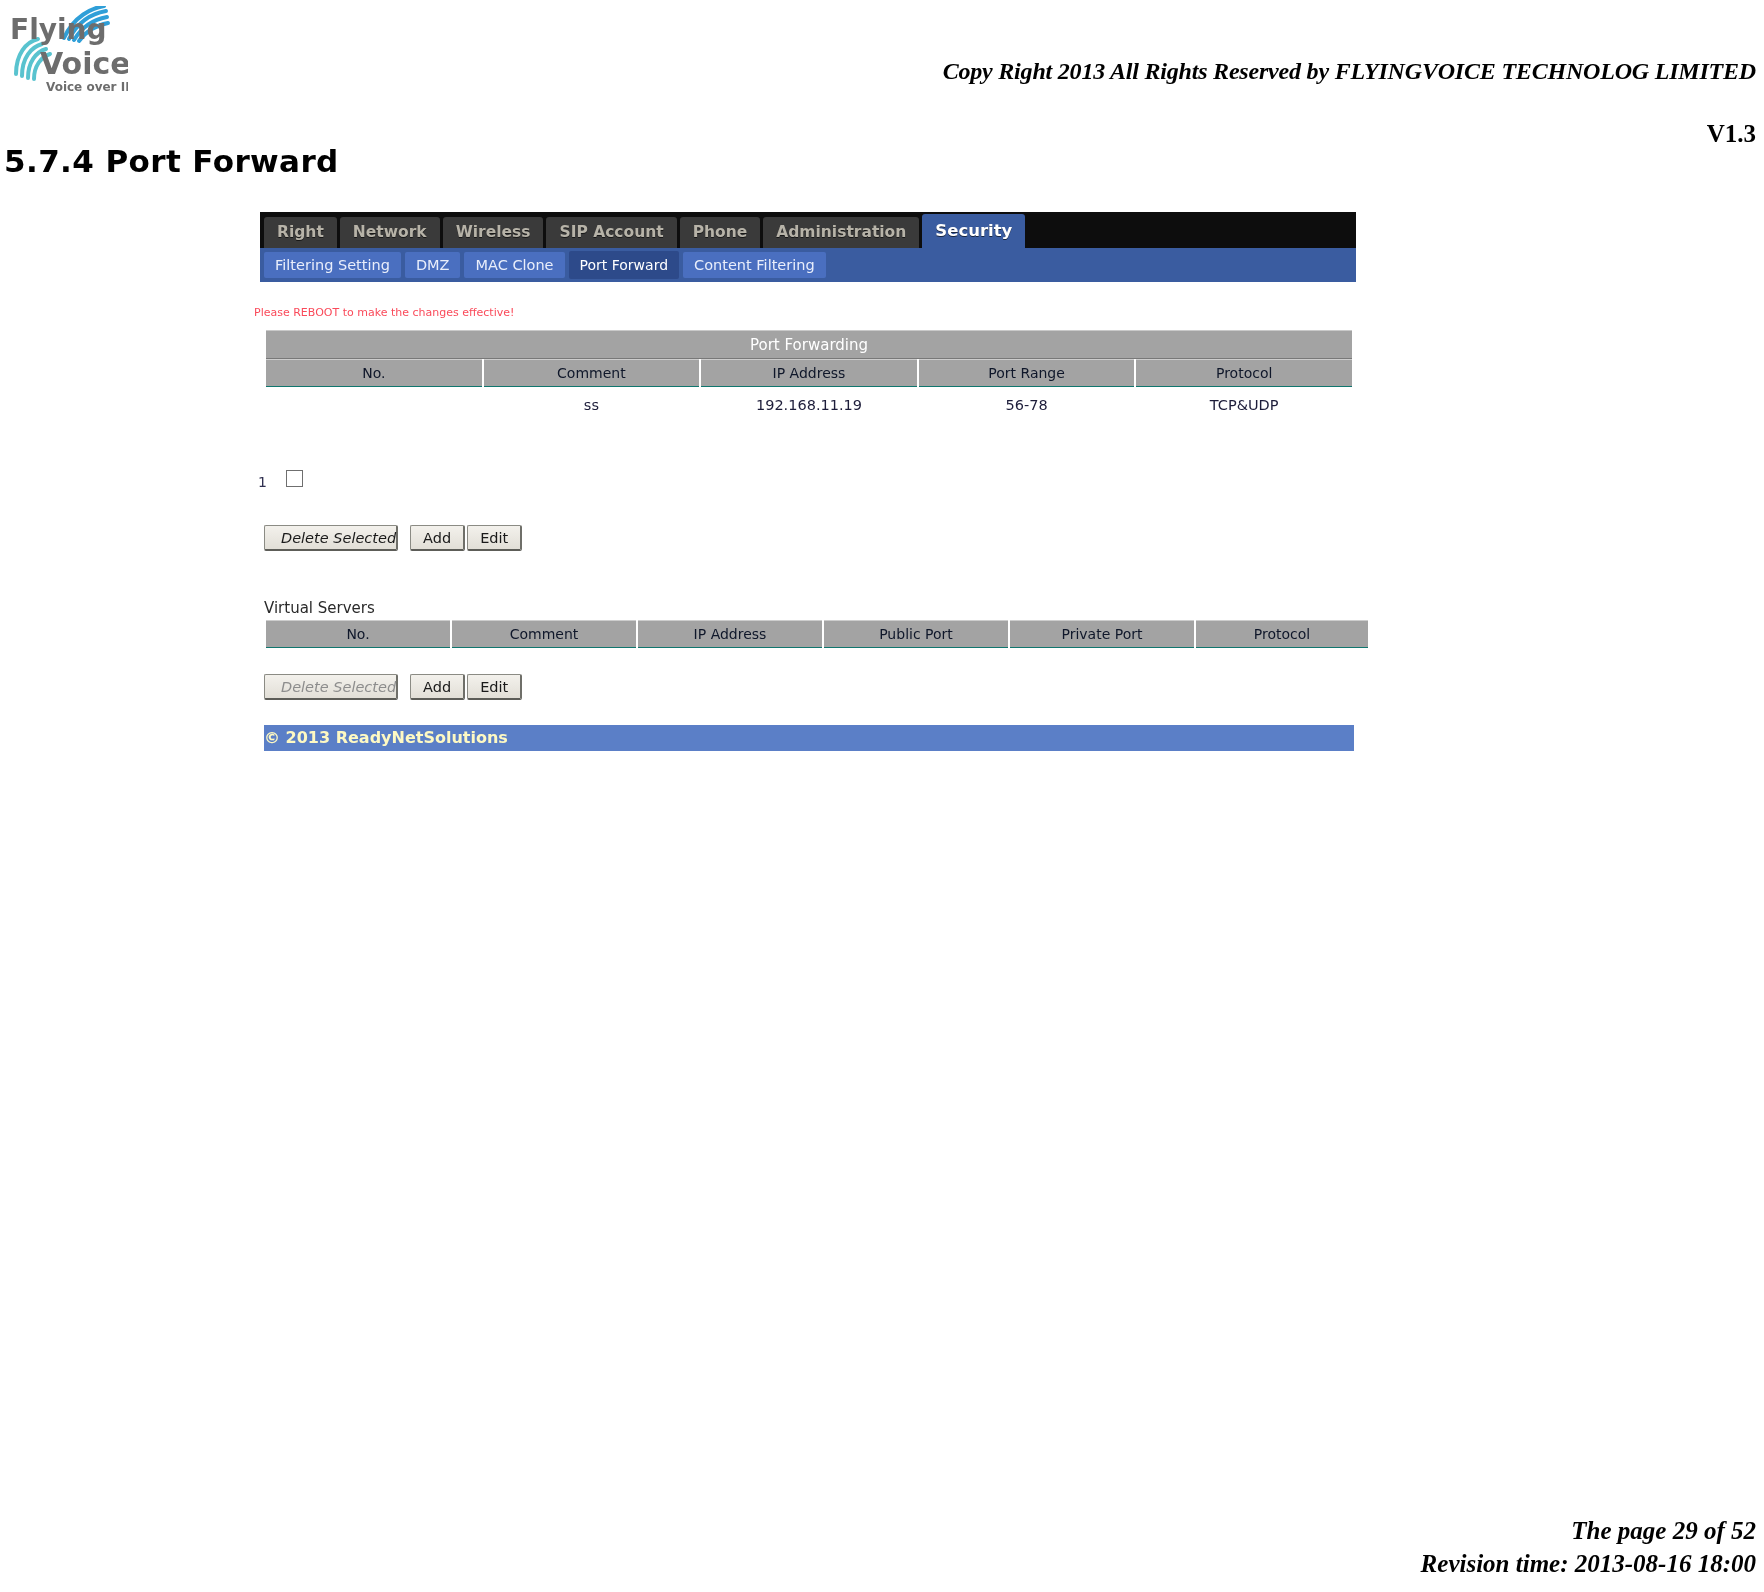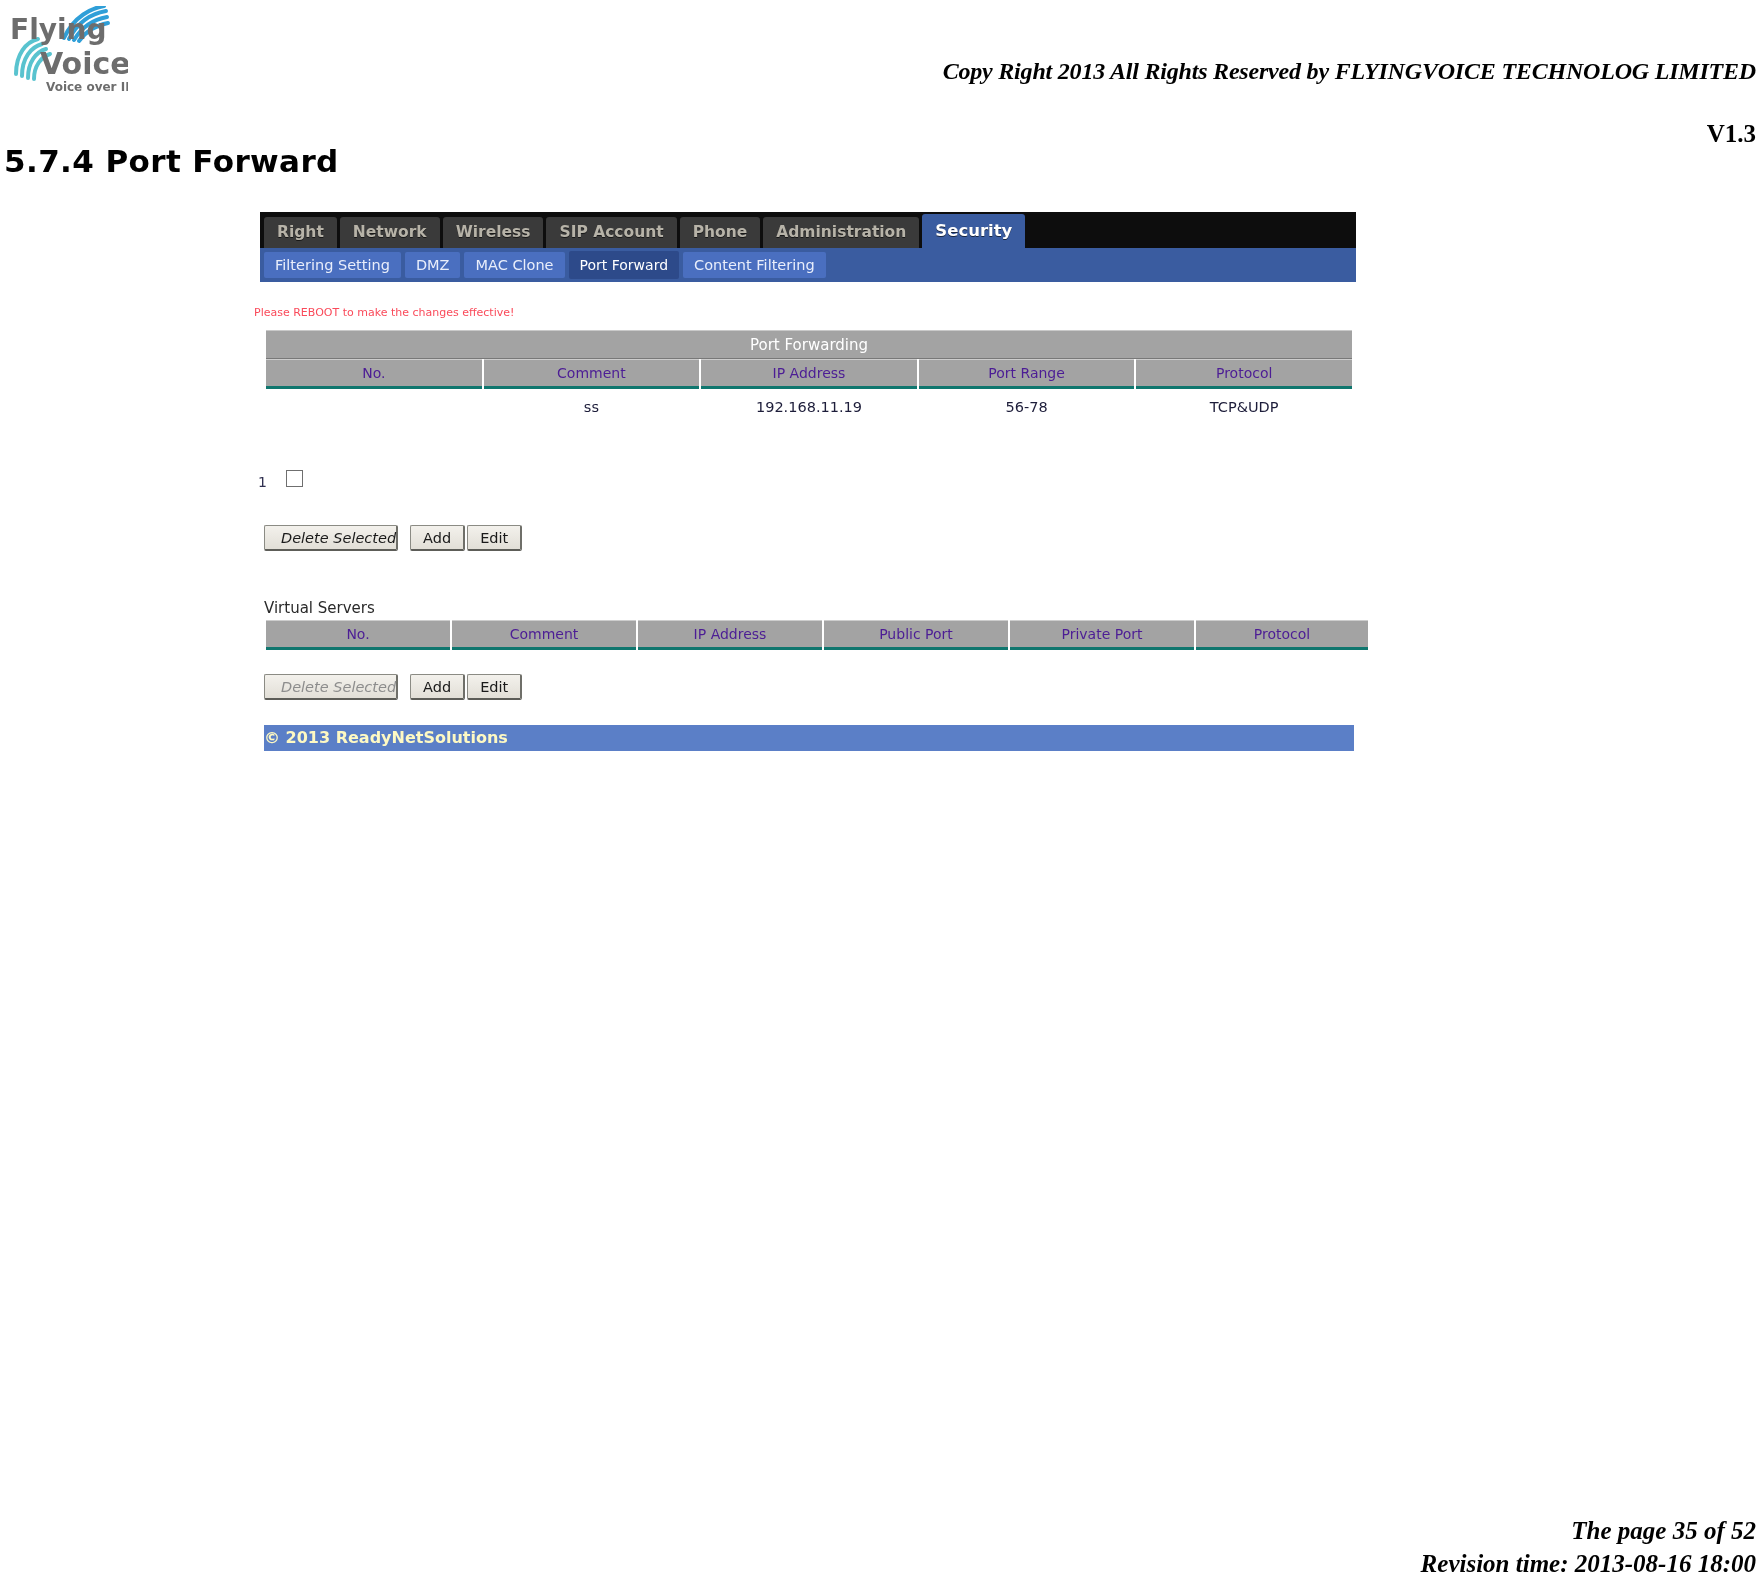--- a/index.html
+++ b/index.html
@@ -173,27 +173,27 @@
     color: #ffffff;
     text-align: center;
     font-family: "DejaVu Sans", sans-serif;
     font-size: 15px;
     height: 25px;
     border-top: 1px solid #c9c9c9;
     border-bottom: 1px solid #787878;
   }
   .tbl-head {
     background: #a3a3a3;
-    color: #4c1d95;
+    color: #0f172a;
     text-align: center;
     font-family: "DejaVu Sans", sans-serif;
     font-size: 14px;
     height: 24px;
     border-top: 1px solid #cdcdcd;
-    border-bottom: 3px solid #0f766e;
+    border-bottom: 1px solid #0f766e;
   }
   .tbl-cell {
     text-align: center;
     font-family: "DejaVu Sans", sans-serif;
     font-size: 14.5px;
     color: #1d1d3a;
     height: 34px;
     vertical-align: middle;
   }
   .row-index {
@@ -380,15 +380,15 @@
       <div class="btn-gap-sm"></div>
       <div class="win-btn">Edit</div>
     </div>
 
     <div class="footer-bar">© 2013 ReadyNetSolutions</div>
 
   </div>
 </div>
 
 <div class="page-footer">
-  <div>The page 35 of 52</div>
+  <div>The page 29 of 52</div>
   <div>Revision time: 2013-08-16 18:00</div>
 </div>
 
 </body></html>

